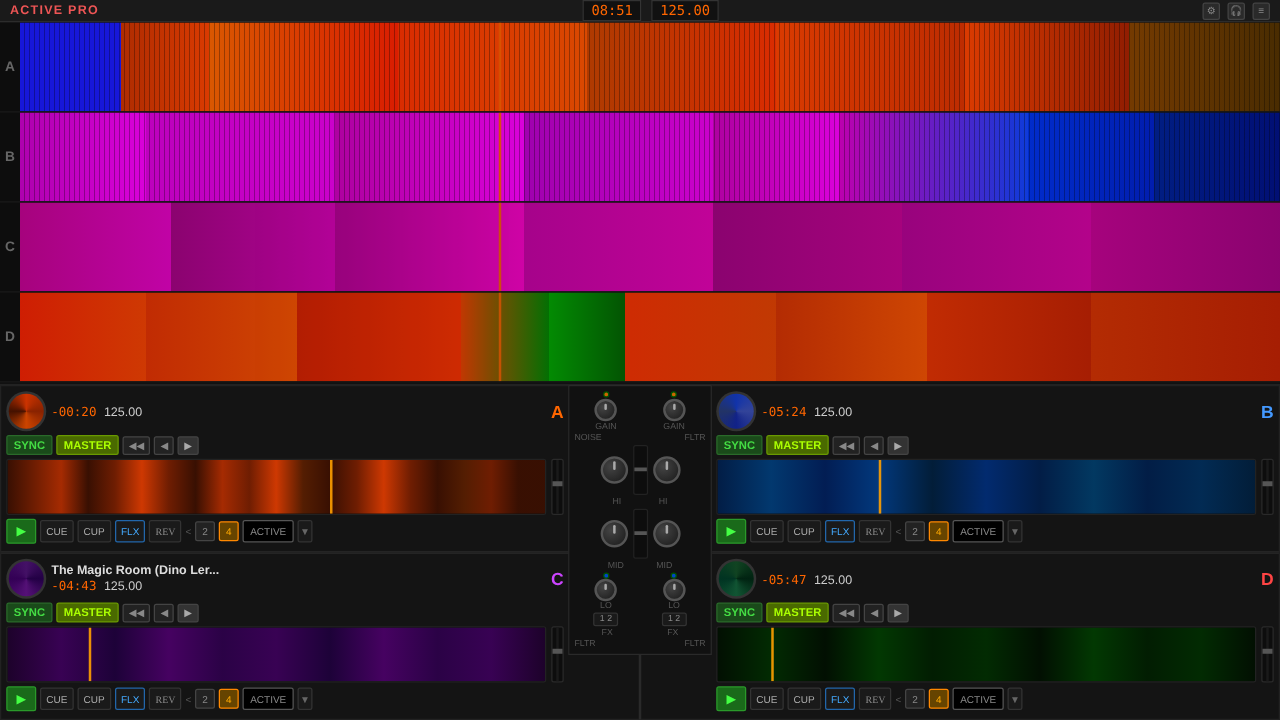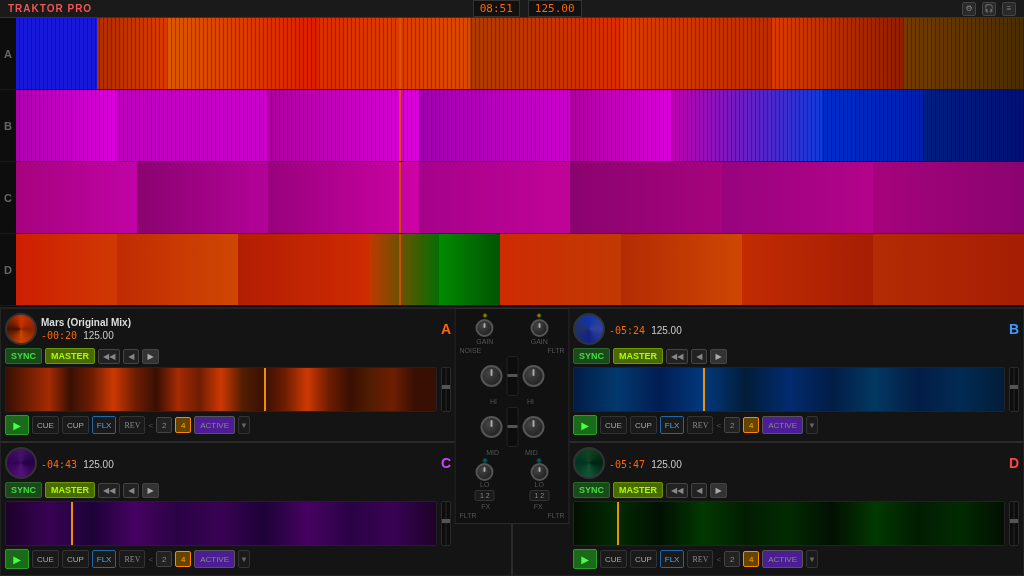--- a/index.html
+++ b/index.html
@@ -430,21 +430,21 @@
       display: flex;
       align-items: center;
       justify-content: center;
     }
     .num-btn.active-num {
       background: #664400;
       border-color: #ff8800;
       color: #ffaa00;
     }
     .btn-active {
-      background: #4c1d95;
+      background: #000000;
       border: 1px solid #555;
       color: #888;
       font-size: 8px;
       padding: 0 5px;
       height: 18px;
       border-radius: 2px;
       cursor: pointer;
     }
     .btn-dropdown {
       width: 12px;
@@ -562,21 +562,21 @@
 
     
     #waveform-area {
       position: relative;
     }
   </style>
 </head>
 <body>
 
 <div id="topbar">
-  <span class="logo">TRAKTOR PRO</span>
+  <span class="logo">ACTIVE PRO</span>
   <div class="center-display">
     <div class="time-display">08:51</div>
     <div class="time-display">125.00</div>
   </div>
   <div class="icons">
     <div class="icon-btn">⚙</div>
     <div class="icon-btn">🎧</div>
     <div class="icon-btn">≡</div>
   </div>
 </div>
@@ -613,21 +613,20 @@
 </div>
 
 <div id="decks">
 
   <div class="deck" style="border-right: 1px solid #2a2a2a; border-bottom: 1px solid #2a2a2a; padding-right: 60px;">
     <div class="deck-header">
       <div class="deck-art">
         <div class="deck-art-inner"></div>
       </div>
       <div class="deck-info">
-        <div class="deck-title">Mars (Original Mix)</div>
         <div class="deck-meta">
           <span class="deck-time">-00:20</span>
           <span class="deck-bpm">125.00</span>
         </div>
       </div>
       <span class="deck-letter">A</span>
     </div>
     <div class="sync-row">
       <button class="btn-sync">SYNC</button>
       <button class="btn-master">MASTER</button>
@@ -710,20 +709,21 @@
       <button class="btn-dropdown">▼</button>
     </div>
   </div>
 
   <div class="deck" style="border-right: 1px solid #2a2a2a; border-top: 1px solid #2a2a2a; padding-right: 60px;">
     <div class="deck-header">
       <div class="deck-art">
         <div class="deck-art-inner purple"></div>
       </div>
       <div class="deck-info">
+        <div class="deck-title">The Magic Room (Dino Ler...</div>
         <div class="deck-meta">
           <span class="deck-time">-04:43</span>
           <span class="deck-bpm">125.00</span>
         </div>
       </div>
       <span class="deck-letter purple">C</span>
     </div>
     <div class="sync-row">
       <button class="btn-sync">SYNC</button>
       <button class="btn-master">MASTER</button>

